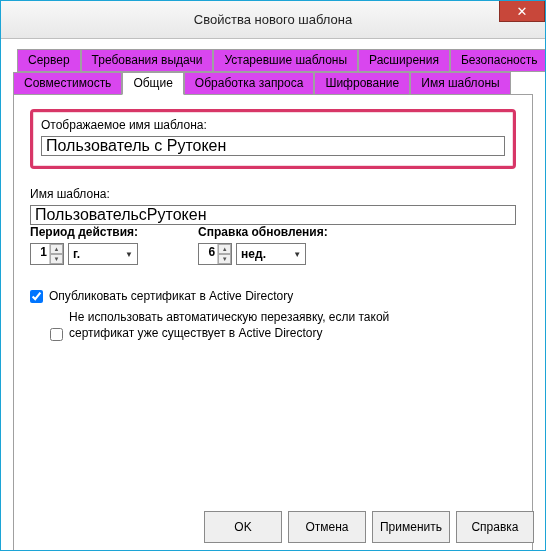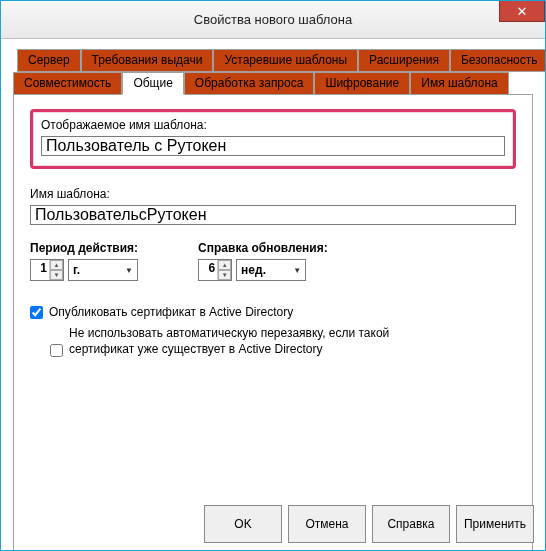--- a/index.html
+++ b/index.html
@@ -45,21 +45,21 @@
   .tabrows {
     position:relative;
   }
   .tabrow {
     display:flex;
     gap:0;
   }
   .tab {
     border:1px solid #a0a0a0;
     border-bottom:none;
-    background:#c2410c;
+    background:#d946ef;
     padding:3px 10px 4px 10px;
     font-size:12px;
     cursor:default;
     white-space:nowrap;
     position:relative;
   }
   .tabrow.row1 .tab { border-bottom:1px solid #a0a0a0; }
   .tabrow.row1 { margin-left:4px; margin-right:4px;}
   .tab.active {
     background:#fff;
@@ -89,21 +89,21 @@
   }
   .text-input {
     width:100%;
     border:1px solid #7a7a7a;
     background:#fff;
     padding:2px 4px;
     font-family:inherit;
     font-size:16px;
     height:20px;
   }
-  .section { margin-bottom:16px; }
+  .section { }
   .period-row {
     display:flex;
     gap:60px;
     font-weight:bold;
   }
   .period-group { }
   .period-label { display:block; margin-bottom:4px; }
   .period-ctl { display:flex; gap:4px; align-items:center; }
   .spin {
     width:34px; height:22px;
@@ -149,21 +149,21 @@
   .button-bar {
     position:absolute;
     bottom:8px; right:12px; left:12px;
     display:flex;
     justify-content:flex-end;
     gap:6px;
     padding-top:8px;
   }
   .btn {
     min-width:78px;
-    height:38px;
+    height:32px;
     border:1px solid #8a8a8a;
     background:#efefef;
     font-family:inherit; font-size:12px;
     cursor:default;
   }
 </style>
 </head>
 <body>
 
 <div class="titlebar">
@@ -180,21 +180,21 @@
       <div class="tab">Требования выдачи</div>
       <div class="tab">Устаревшие шаблоны</div>
       <div class="tab">Расширения</div>
       <div class="tab">Безопасность</div>
     </div>
     <div class="tabrow row2">
       <div class="tab">Совместимость</div>
       <div class="tab active">Общие</div>
       <div class="tab">Обработка запроса</div>
       <div class="tab">Шифрование</div>
-      <div class="tab">Имя шаблона</div>
+      <div class="tab">Имя шаблоны</div>
     </div>
   </div>
 
   <div class="tabbody">
 
     <div class="highlight-box">
       <label class="field-label">Отображаемое имя шаблона:</label>
       <input class="text-input" value="Пользователь с Рутокен" style="">
     </div>
 
@@ -246,15 +246,15 @@
       <input type="checkbox" style="">
       <label class="sub-label">Не использовать автоматическую перезаявку, если такой сертификат уже существует в Active Directory</label>
     </div>
 
   </div>
 </div>
 
 <div class="button-bar">
   <button class="btn">OK</button>
   <button class="btn">Отмена</button>
+  <button class="btn">Применить</button>
   <button class="btn">Справка</button>
-  <button class="btn">Применить</button>
 </div>
 
 </body></html>

